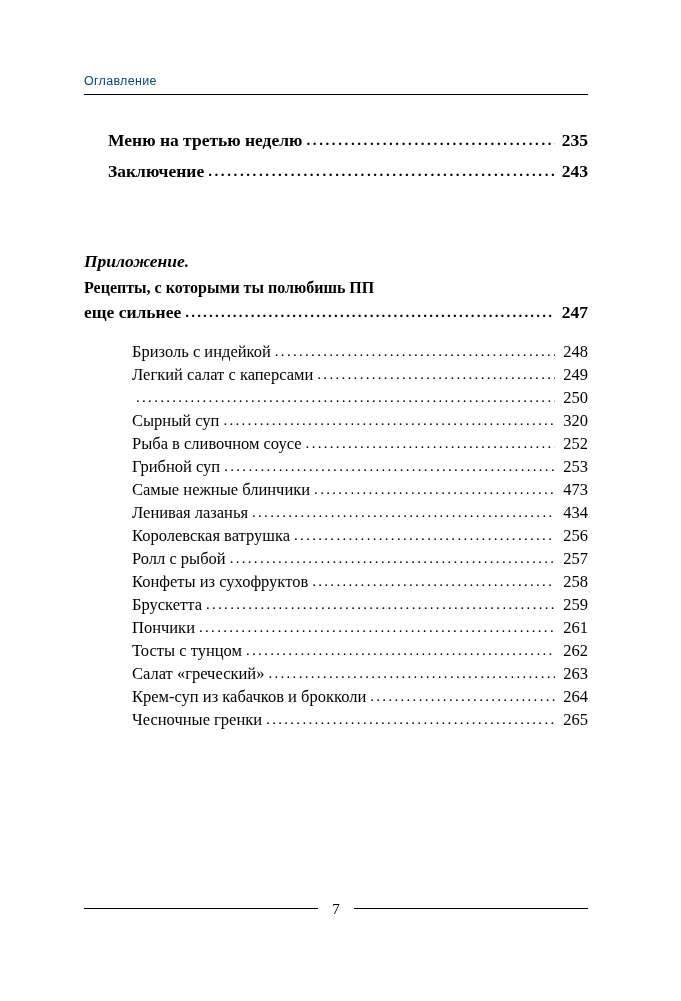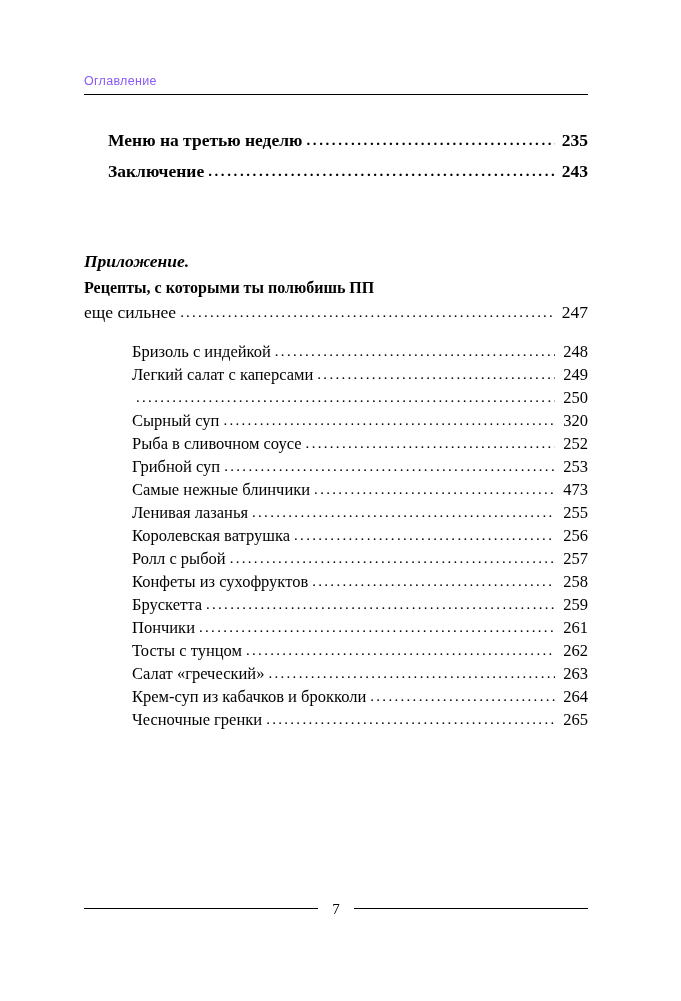--- a/index.html
+++ b/index.html
@@ -25,21 +25,21 @@
   .header {
     position: absolute;
     left: 84px;
     top: 74px;
     width: 504px;
   }
   .header-label {
     font-family: "Liberation Sans", sans-serif;
     font-size: 12.5px;
     letter-spacing: 0.3px;
-    color: #8b5cf6;
+    color: #0c4a6e;
     padding-bottom: 6px;
   }
   .header-rule {
     border-bottom: 1.6px solid #000;
     width: 504px;
   }
 
   .content {
     position: absolute;
     left: 84px;
@@ -95,21 +95,21 @@
     font-size: 17.5px;
     margin-bottom: 7px;
     font-family: Liberation Serif, serif;
   }
   .appendix-title-line {
     font-weight: bold;
     font-size: 16px;
     margin-bottom: 7px;
   }
   .appendix-last {
-    font-weight: normal;
+    font-weight: bold;
     font-size: 17.5px;
     width: 504px;
     margin-bottom: 22px;
   }
 
   .recipes {
     margin-left: 48px;
     width: 456px;
   }
   .recipe-row {
@@ -217,21 +217,21 @@
 
       <div class="row recipe-row">
         <span class="title">Самые нежные блинчики</span>
         <span class="dots">.......................................................................................................</span>
         <span class="page-no">473</span>
       </div>
 
       <div class="row recipe-row">
         <span class="title">Ленивая лазанья</span>
         <span class="dots">.......................................................................................................</span>
-        <span class="page-no">255</span>
+        <span class="page-no">434</span>
       </div>
 
       <div class="row recipe-row">
         <span class="title">Королевская ватрушка</span>
         <span class="dots">.......................................................................................................</span>
         <span class="page-no">256</span>
       </div>
 
       <div class="row recipe-row">
         <span class="title">Ролл с рыбой</span>

